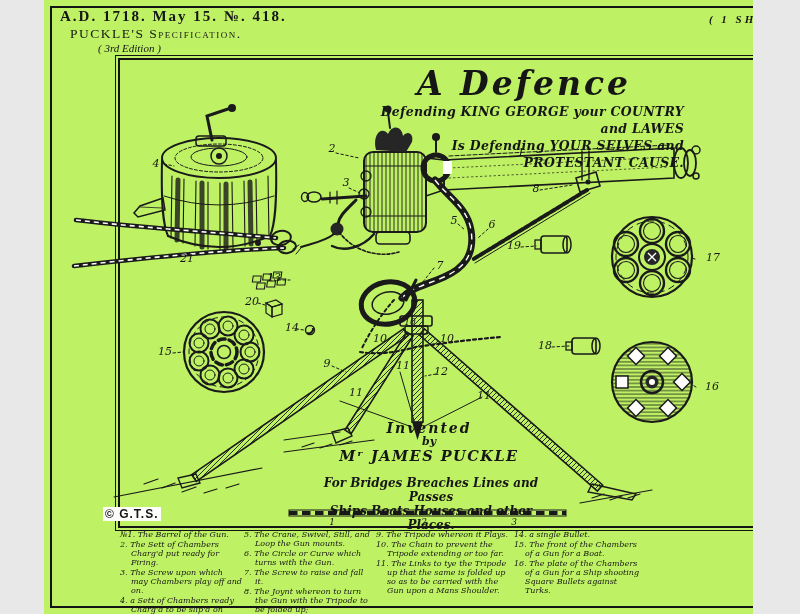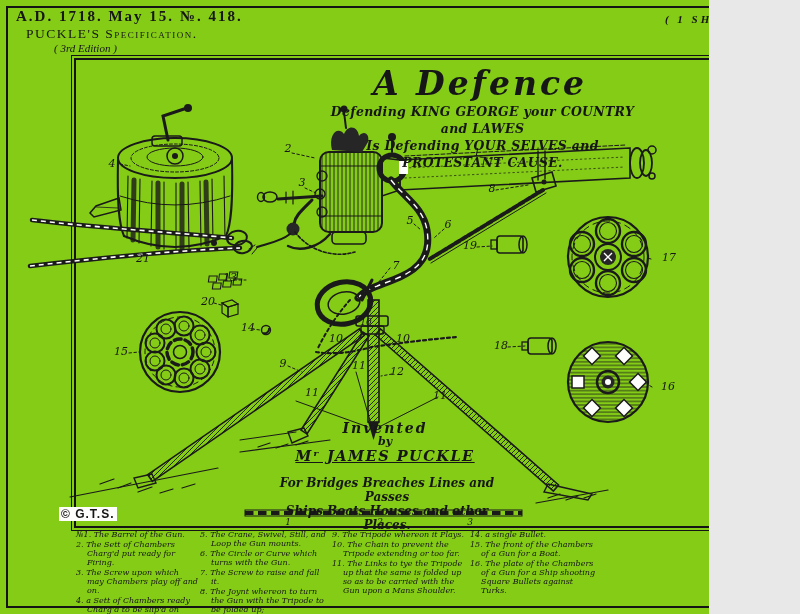--- a/index.html
+++ b/index.html
@@ -1,39 +1,39 @@
 <!DOCTYPE html>
 <html><head>
 <meta charset="utf-8">
 <style>
   html,body{margin:0;padding:0;background:#e8e8e8;}
-  .page{position:relative;width:709px;height:614px;background:#84cc16;color:#161616;
-        font-family:"Liberation Serif",serif;overflow:hidden;}
+  .page{position:relative;width:709px;height:614px;background:#bef264;color:#161616;
+        font-family:"Liberation Serif",serif;overflow:hidden;margin-left:44px;}
   .abs{position:absolute;}
   .outer-border{position:absolute;left:6px;top:6px;width:782px;height:598px;
         border:2px solid #141414;pointer-events:none;}
   .frame{position:absolute;left:74px;top:58px;width:644px;height:466px;
         border:2px solid #141414;outline:1px solid #141414;outline-offset:2px;}
   svg.draw{position:absolute;left:0;top:0;width:800px;height:614px;}
   
   .hdr1{left:16px;top:8px;font-size:15px;font-weight:bold;letter-spacing:2px;}
   .hdr2{left:26px;top:26px;font-size:13.5px;font-weight:normal;letter-spacing:1.5px;font-variant:small-caps;}
   .hdr3{left:54px;top:42px;font-size:11px;font-style:italic;}
   .hdrR{left:640px;top:13px;width:140px;text-align:center;font-size:11px;font-weight:bold;
         font-style:italic;letter-spacing:3px;}
   
   .ttl{left:340px;top:64px;width:280px;text-align:center;font-family:"DejaVu Serif",serif;
        font-style:italic;font-weight:600;font-size:33px;letter-spacing:3px;}
-  .motto{left:325px;top:103px;width:315px;text-align:center;font-family:"DejaVu Serif",serif;
+  .motto{left:325px;top:103px;width:315px;text-align:right;font-family:"DejaVu Serif",serif;
        font-style:italic;font-weight:bold;font-size:12.5px;line-height:17px;letter-spacing:.3px;}
   .inv{left:285px;top:421px;width:200px;text-align:center;font-family:"DejaVu Serif",serif;
        font-style:italic;font-weight:bold;}
   .inv .l1{font-size:14px;line-height:15px;letter-spacing:2px;}
   .inv .l2{font-size:11px;line-height:12px;}
-  .inv .l3{font-size:14.5px;line-height:16px;letter-spacing:1.5px;text-decoration:underline;}
+  .inv .l3{font-size:14.5px;line-height:16px;letter-spacing:1.5px;}
   .ded{left:262px;top:476px;width:250px;text-align:center;font-family:"DejaVu Serif",serif;
        font-style:italic;font-weight:bold;font-size:12px;line-height:14px;}
   .nb{left:538px;top:500px;width:180px;text-align:center;font-family:"DejaVu Serif",serif;
       font-style:italic;font-size:8.5px;line-height:10.5px;}
   .gts{left:59px;top:507px;font-family:"Liberation Sans",sans-serif;font-weight:bold;
       font-size:12px;letter-spacing:1px;background:#fdfdfb;padding:0 2px;text-align:center;}
   
   .legend{left:0;top:530px;width:800px;height:84px;}
   .legend-col{position:absolute;top:0;font-family:"DejaVu Serif",serif;font-style:italic;
       font-size:8px;line-height:9px;}

